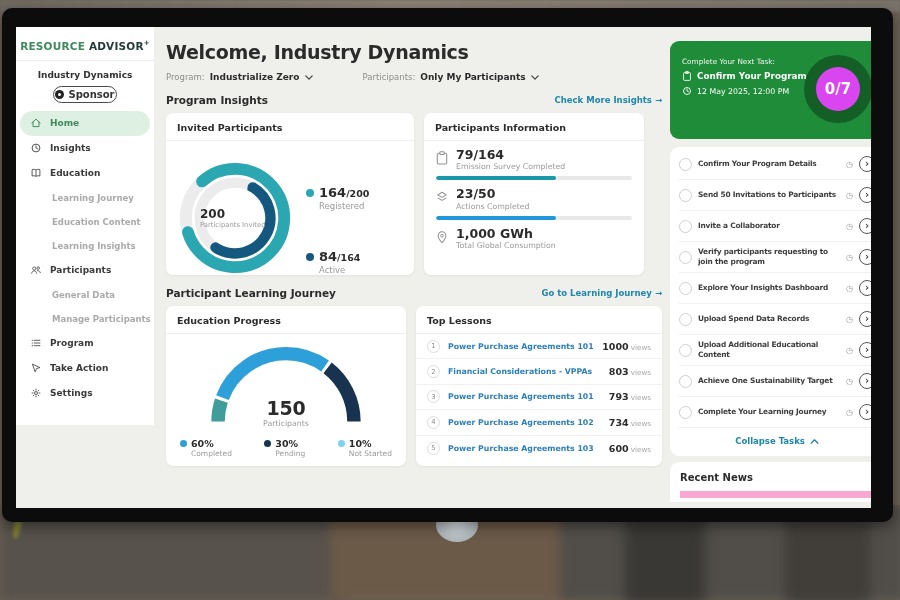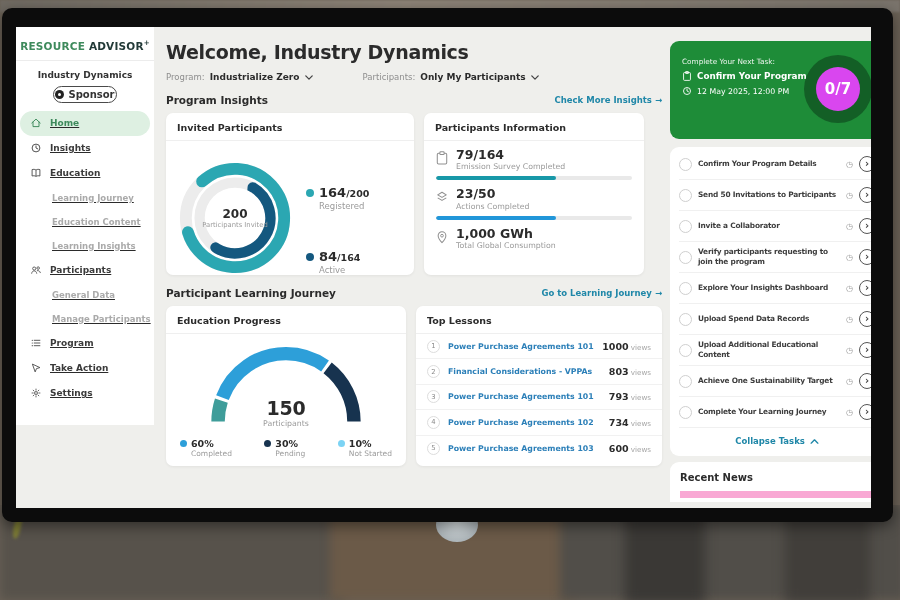--- a/index.html
+++ b/index.html
@@ -31,21 +31,21 @@
   .sidebar { width:138px; flex:0 0 138px; }
   .sidebar-panel { background:#ffffff; height:398px; padding-top:10px; }
   .logo { text-align:center; font-size:10.5px; font-weight:700; letter-spacing:.2px; padding:2px 0 8px; }
   .logo .g { color:#3e8a5c; } .logo .d { color:#233a38; } .logo sup { font-size:7px; color:#233a38; }
   .side-divider { border-top:1px solid #ececec; }
   .org-name { text-align:center; font-size:9px; font-weight:700; margin-top:9px; color:#333; }
   .sponsor { margin:6px auto 8px; width:64px; height:17px; border:1.5px solid #4a4a4a; border-radius:10px;
     display:flex; align-items:center; justify-content:center; gap:4px; font-size:10px; font-weight:600; color:#333; }
   .sponsor-dot { width:9px; height:9px; border-radius:50%; background:#222; position:relative; }
   .sponsor-dot:after { content:""; position:absolute; left:3px; top:3px; width:3px; height:3px; border-radius:50%; background:#fff; }
-  .nav { margin-top:8px;text-decoration:underline; }
+  .nav { margin-top:8px; }
   .nav-item { display:flex; align-items:center; gap:8px; height:25px; padding:0 14px;
     font-weight:700; font-size:9px; color:#3a3a3a; cursor:pointer; }
   .nav-item svg { width:12px; height:12px; color:#4a4a4a; flex:0 0 12px; }
   .nav-item.active { background:#def0e2; border-radius:13px; margin:0 4px; padding:0 10px; color:#3e8a5c; }
   .nav-item.active svg { color:#3e8a5c; }
   .nav-sub { display:flex; align-items:center; height:24px; padding-left:36px;
     font-weight:600; font-size:8.5px; color:#aaaaaa; cursor:pointer; }
 
   
   .main { flex:1 1 auto; padding:14px 8px 0 12px; }
@@ -58,21 +58,21 @@
   .section-row { display:flex; justify-content:space-between; align-items:center; margin-top:12px; }
   .section-title { font-size:10.5px; font-weight:700; }
   .tlink { font-size:8.5px; font-weight:700; color:#1f87a8; cursor:pointer; }
   .cards-row { display:flex; gap:10px; margin-top:7px; }
   .card { background:#fff; border-radius:7px; box-shadow:0 1px 3px rgba(0,0,0,.06); }
   .card-title { font-size:9.5px; font-weight:700; padding:9px 11px 7px; border-bottom:1px solid #efefef; }
 
   .card-invited { width:248px; height:162px; }
   .invited-body { display:flex; align-items:center; padding:6px 8px 0 10px; }
   .donut-wrap { position:relative; width:118px; height:118px; }
-  .donut-center { position:absolute; left:50%; top:50%; transform:translate(-50%,-50%); text-align:center; width:70px; }
+  .donut-center { position:absolute; left:50%; top:50%; transform:translate(-50%,-50%); width:70px; }
   .donut-center .big { font-size:12px; font-weight:700; }
   .donut-center .small { font-size:6.8px; color:#9a9a9a; line-height:1.25; }
   .donut-legend { margin-left:12px; }
   .dl-item { margin-bottom:13px; }
   .dl-line { display:flex; align-items:center; gap:5px;margin-top:38px; }
   .dot { width:8px; height:8px; border-radius:50%; flex:0 0 8px; }
   .dot-teal { background:#2ba7b2; } .dot-darkblue { background:#14587f; }
   .dl-val { font-size:13px; font-weight:700; } .dl-val .sm { font-size:9.5px; }
   .dl-lab { font-size:8.5px; color:#9a9a9a; margin-left:13px; margin-top:1px; }
 

